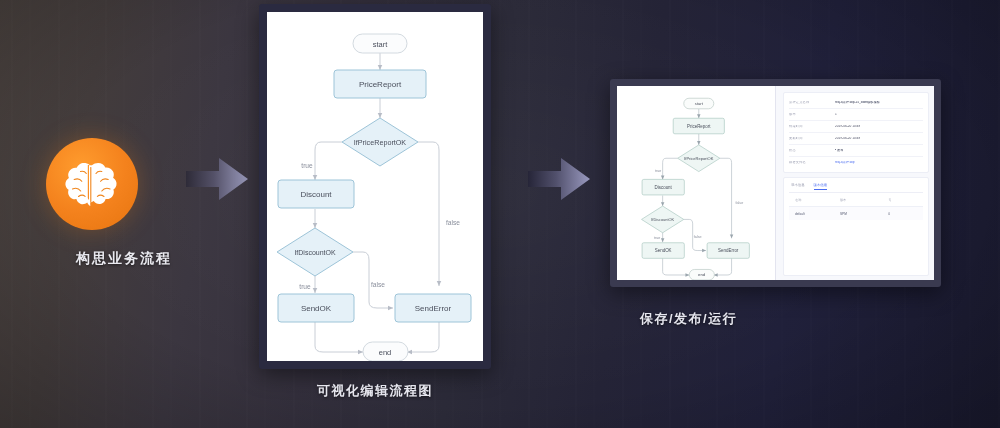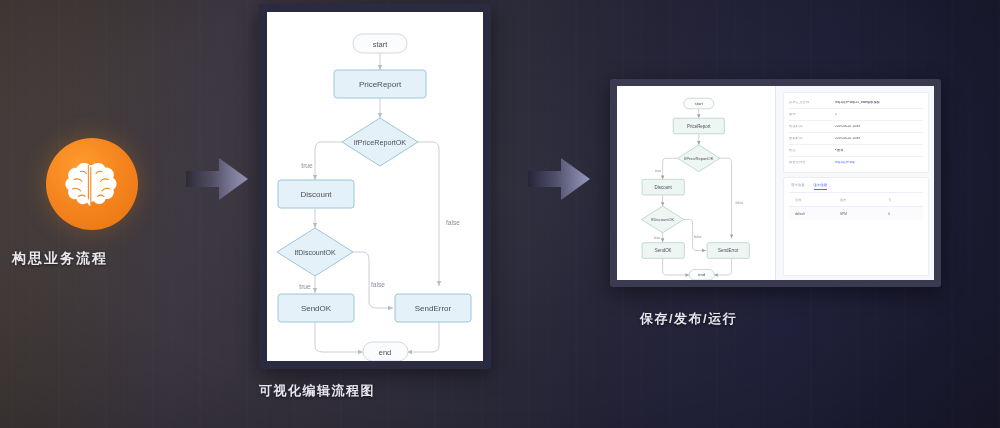--- a/index.html
+++ b/index.html
@@ -50,21 +50,21 @@
         rgba(0,0,0,0.30) 100%);
     pointer-events: none;
   }
 
   
   #step1 {
     position: absolute;
     left: 12px;
     top: 138px;
     width: 160px;
-    text-align: left;
+    text-align: right;
   }
   #brain-circle {
     width: 92px; height: 92px;
     margin: 0 auto;
     border-radius: 50%;
     background: radial-gradient(circle at 38% 32%, #ff9c2e 0%, #f4821d 52%, #e6740f 100%);
     box-shadow: 0 0 26px rgba(240,130,25,0.28);
     display: flex;
     align-items: center;
     justify-content: center;
@@ -102,21 +102,21 @@
     height: 100%;
     background: #ffffff;
     position: relative;
     overflow: hidden;
   }
   #step2-label {
     position: absolute;
     left: 259px;
     top: 382px;
     width: 232px;
-    text-align: left;
+    text-align: center;
     color: #e6e6ee;
     font-size: 13px;
     letter-spacing: 1.5px;
     font-weight: 600;
     text-shadow: 0 1px 3px rgba(0,0,0,.6);
   }
 
   
   #panel-app-frame {
     position: absolute;

